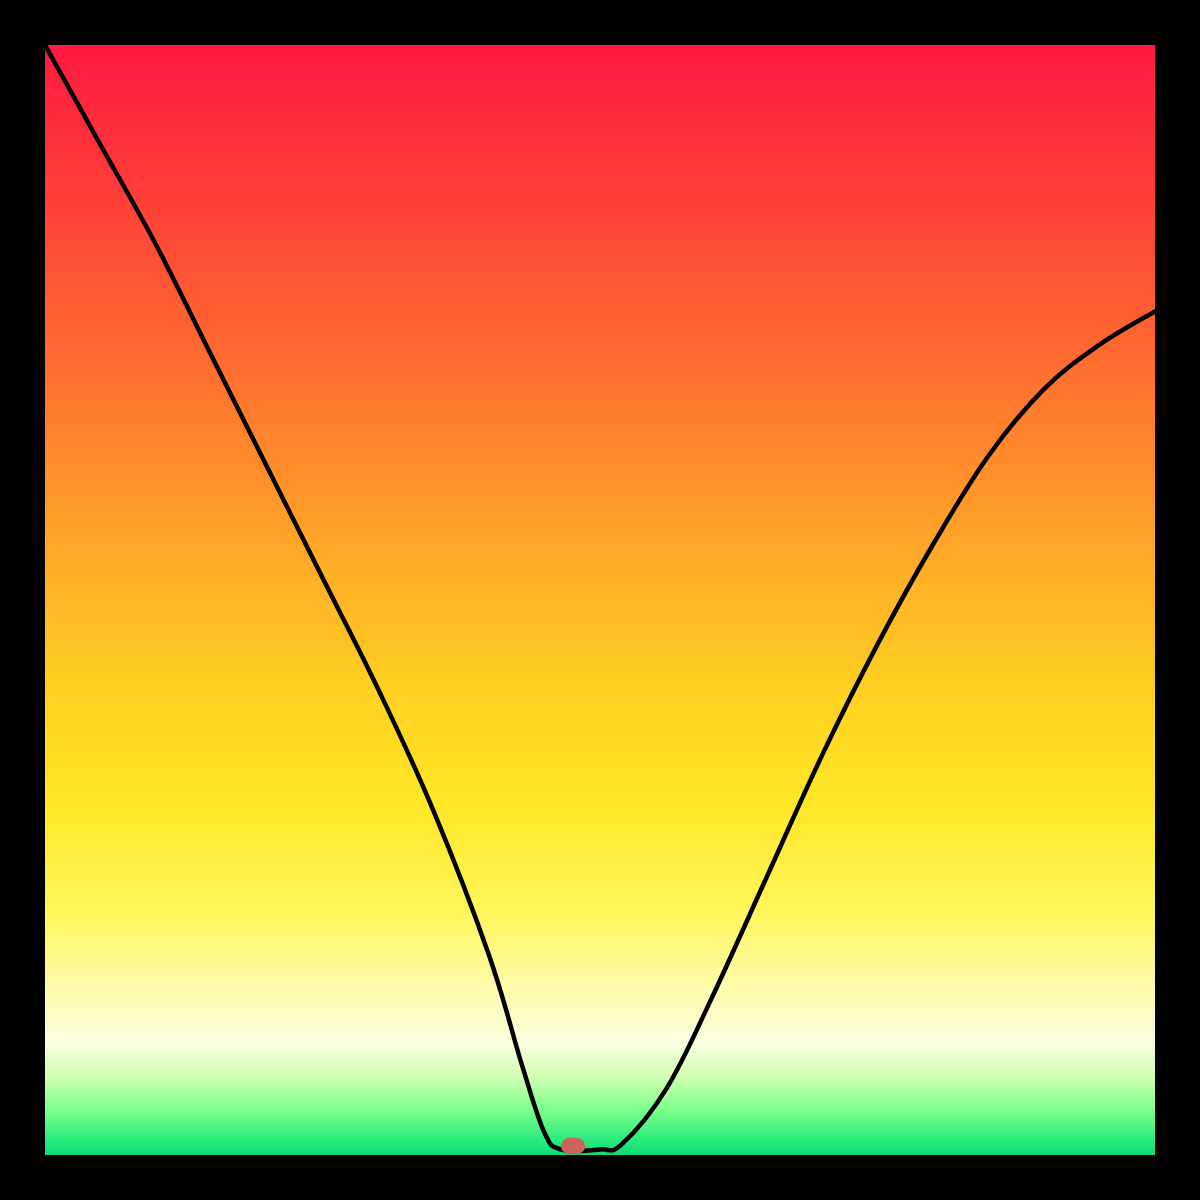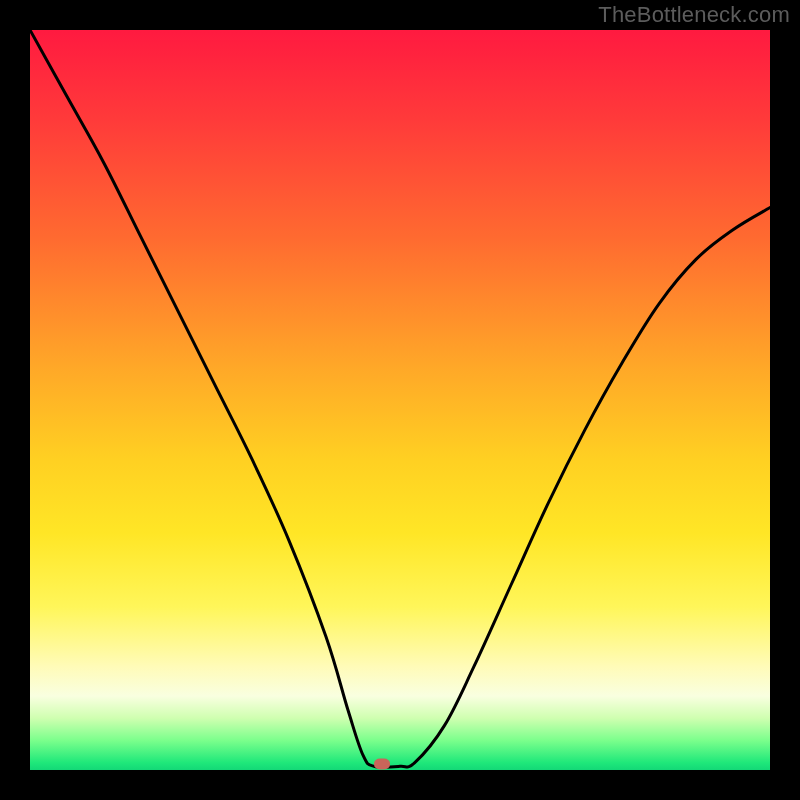--- a/index.html
+++ b/index.html
@@ -68,21 +68,20 @@
     background: #c9655a;
     border-radius: 6px / 5px;
     transform: translate(-50%, -50%);
     z-index: 2;
   }
 </style>
 </head>
 <body>
 
 <div class="frame">
-  <div class="watermark">TheBottleneck.com</div>
 
   <div class="plot" id="plot">
     <div class="gradient"></div>
 
     <svg class="curve" viewBox="0 0 740 740" preserveAspectRatio="none">
       <path id="curvePath" d="M 0.00 0.00 C 6.66 11.99, 23.68 42.62, 37.00 66.60 C 50.32 90.58, 60.68 107.89, 74.00 133.20 C 87.32 158.51, 97.68 180.56, 111.00 207.20 C 124.32 233.84, 134.68 254.56, 148.00 281.20 C 161.32 307.84, 171.68 328.56, 185.00 355.20 C 198.32 381.84, 208.68 401.23, 222.00 429.20 C 235.32 457.17, 245.68 478.63, 259.00 510.60 C 272.32 542.57, 285.34 576.16, 296.00 606.80 C 306.66 637.44, 311.54 659.49, 318.20 680.80 C 324.86 702.11, 328.34 715.21, 333.00 725.20 C 337.66 735.19, 337.44 734.30, 344.10 736.30 C 350.76 738.30, 362.67 736.97, 370.00 736.30 C 377.33 735.63, 376.81 739.93, 384.80 732.60 C 392.79 725.27, 403.74 712.92, 414.40 695.60 C 425.06 678.28, 432.01 661.71, 444.00 636.40 C 455.99 611.09, 467.68 584.30, 481.00 555.00 C 494.32 525.70, 504.68 501.57, 518.00 473.60 C 531.32 445.63, 541.68 424.91, 555.00 399.60 C 568.32 374.29, 578.68 355.64, 592.00 333.00 C 605.32 310.36, 615.68 292.45, 629.00 273.80 C 642.32 255.15, 652.68 242.72, 666.00 229.40 C 679.32 216.08, 689.68 209.12, 703.00 199.80 C 716.32 190.48, 733.34 181.60, 740.00 177.60" fill="none" stroke="#000" stroke-width="3" stroke-linecap="round" stroke-linejoin="round"></path>
     </svg>
 
     <div class="marker" id="marker" style="left: 351.5px; top: 734.08px; background: rgb(201, 101, 90);"></div>
   </div>

